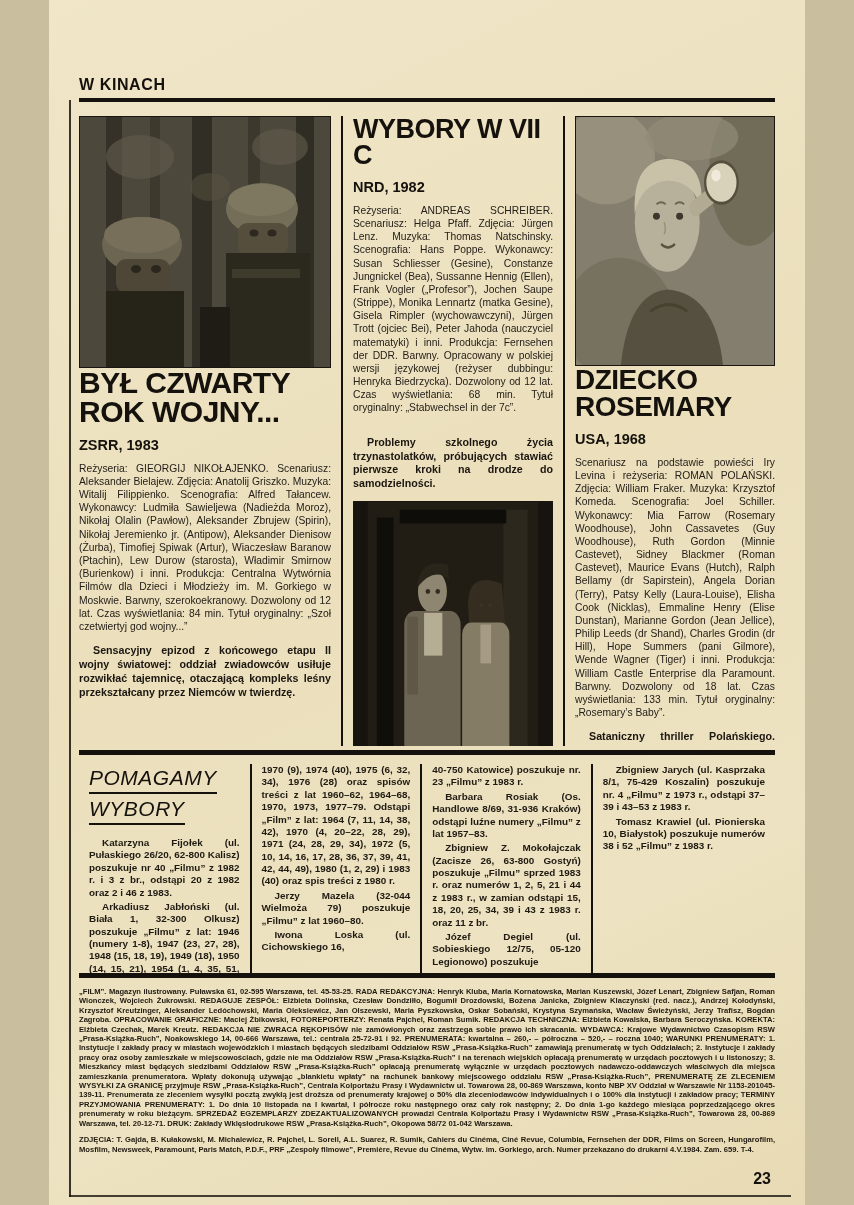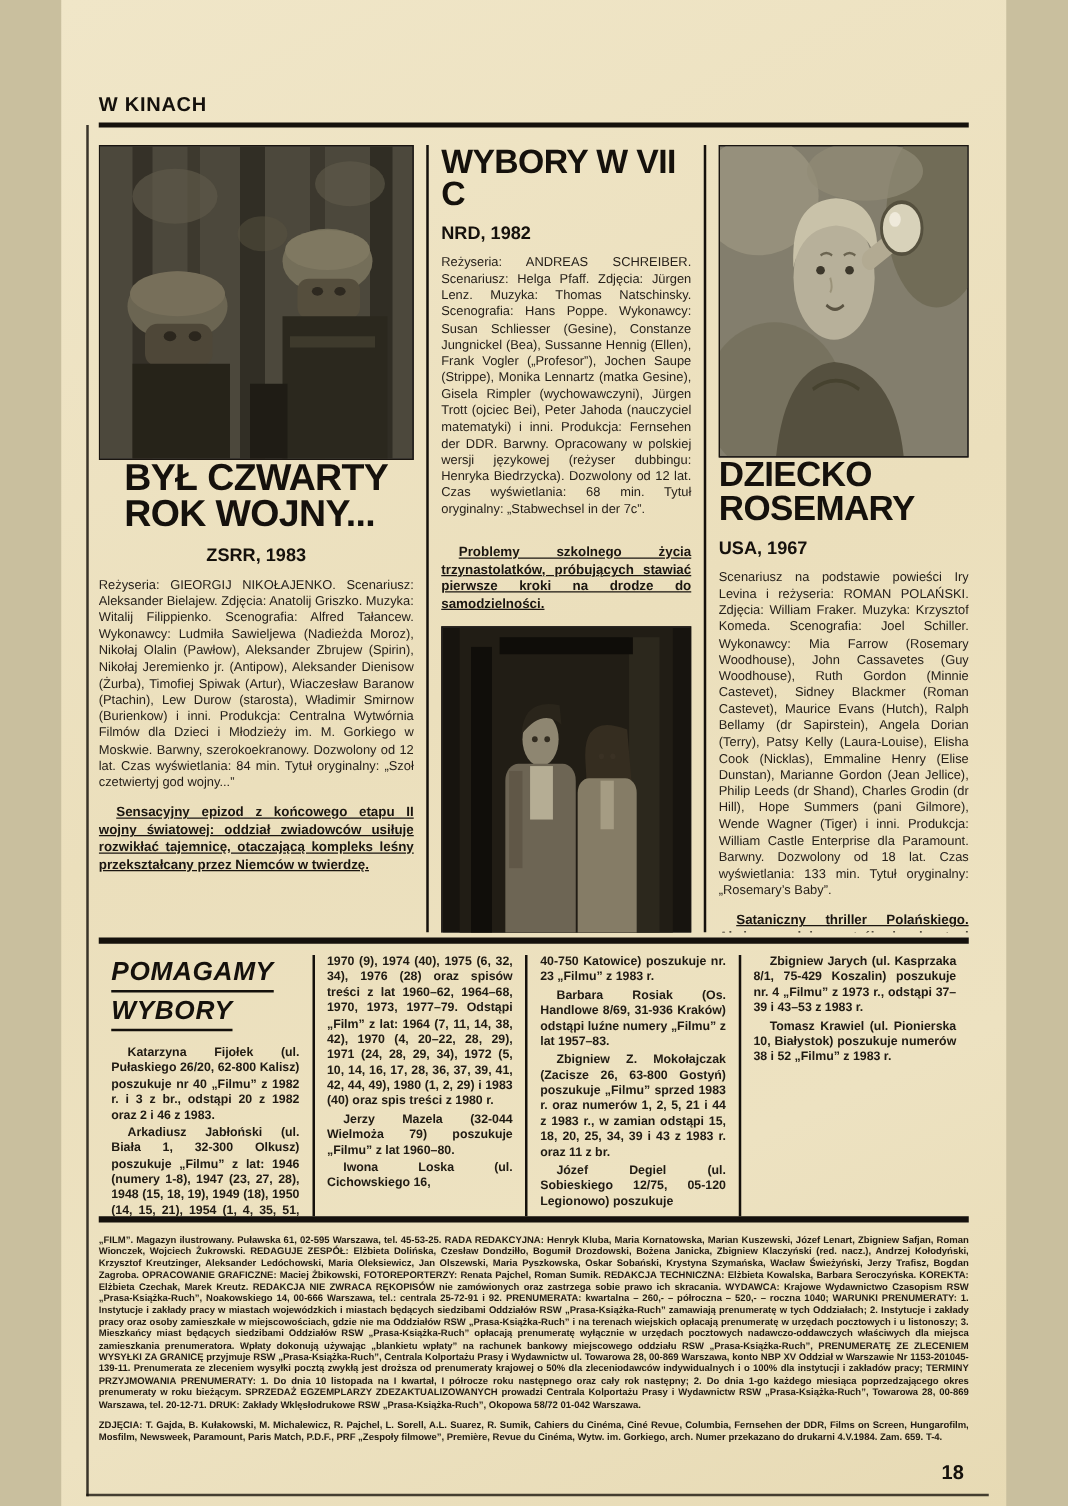--- a/index.html
+++ b/index.html
@@ -12,45 +12,45 @@
   .edge-frame{position:absolute;left:20px;right:836px;top:100px;bottom:8px;
     border-left:2px solid rgba(26,21,14,.85);pointer-events:none;}
   .edge-bottom{position:absolute;left:20px;right:14px;bottom:8px;height:2px;
     background:rgba(26,21,14,.8);pointer-events:none;}
   .inner{margin:0 30px;}
   .kicker{font-size:16px;font-weight:bold;letter-spacing:.6px;color:#15110c;}
   .toprule{height:4px;background:#15110c;margin-top:4px;}
   
   .main{display:flex;margin:14px 30px 0;height:630px;overflow:hidden;}
   .col{display:flex;flex-direction:column;min-width:0;}
-  .col-left{width:252px;flex:none;align-items:center;}
+  .col-left{width:252px;flex:none;}
   .col-mid{flex:1;}
   .col-right{flex:1;}
   .vrule{width:2px;background:#15110c;margin:0 10px;flex:none;}
   figure{margin:0;border:1px solid #1a1510;background:#333;overflow:hidden;flex:none;}
   figure svg{display:block;width:100%;height:100%;}
   .ph-left{height:250px;}
   .ph-mid{height:282px;margin-top:auto;}
   .ph-right{height:248px;}
   h1.title{margin:0;font-weight:bold;color:#15110c;letter-spacing:-.5px;line-height:.98;}
   .t-left{font-size:30px;margin-top:16px;}
   .t-left span{display:block;}
   .t-mid{font-size:27px;margin-top:2px;}
   .t-right{font-size:28px;margin-top:12px;letter-spacing:0;}
   .origin{font-size:14.5px;font-weight:bold;margin:10px 0 9px;color:#15110c;}
   .body-text{font-size:10.3px;line-height:1.28;text-align:justify;margin:0;color:#26201a;}
   .summary{font-size:10.7px;line-height:1.3;font-weight:bold;text-align:justify;
-    text-indent:14px;margin:11px 0 0;color:#1b1610;text-decoration:underline;}
+    text-indent:14px;margin:11px 0 0;color:#1b1610;}
   .mid-gap{margin-bottom:10px;}
   
   .pomagamy{margin:4px 30px 0;border-top:5px solid #15110c;border-bottom:5px solid #15110c;
     padding:9px 0 9px;display:grid;grid-template-columns:1fr 1fr 1fr 1.08fr;height:200px;overflow:hidden;}
   .pom-col{padding:0 10px;min-width:0;}
   .pom-col + .pom-col{border-left:2px solid #15110c;}
-  .pom-title{font-style:italic;font-weight:bold;font-size:21px;letter-spacing:.5px;
+  .pom-title{font-style:italic;font-weight:normal;font-size:21px;letter-spacing:.5px;
     margin:2px 0 12px;color:#15110c;}
   .pom-title span{display:inline-block;border-bottom:2.5px solid #15110c;padding-bottom:2px;margin-bottom:3px;}
   .pom-title span{display:table;}
   .pom-col p{font-size:9.9px;font-weight:bold;line-height:1.25;text-align:justify;
     text-indent:13px;margin:0 0 2px;color:#1f1a12;}
   .pom-col p.cont{text-indent:0;}
   
   .imprint{margin:9px 30px 0;}
   .imprint p{font-size:7.6px;font-weight:bold;line-height:1.24;text-align:justify;
     margin:0;color:#211a10;}
@@ -158,21 +158,21 @@
           <path d="M110 128 q9 7 18 0" stroke="#5a5342" stroke-width="2.5" fill="none"></path>
           <path d="M114 106 q3 8 0 12" stroke="#9a9279" stroke-width="2" fill="none"></path>
           <rect x="148" y="88" width="64" height="16" rx="8" fill="#b2aa92" transform="rotate(-32 148 96)"></rect>
           <circle cx="188" cy="66" r="21" fill="#d8d2ba" stroke="#55503e" stroke-width="3"></circle>
           <circle cx="181" cy="59" r="6" fill="#efeadb"></circle>
           <path d="M58 250 q10 -72 60 -76 q62 4 72 76 z" fill="#55503f"></path>
           <path d="M96 196 q24 -14 48 0" stroke="#46422f" stroke-width="3" fill="none"></path>
         </svg>
       </figure>
       <h1 class="title t-right">DZIECKO ROSEMARY</h1>
-      <div class="origin">USA, 1967</div>
+      <div class="origin">USA, 1968</div>
       <p class="body-text">Scenariusz na podstawie powieści Iry Levina i reżyseria: ROMAN POLAŃSKI. Zdjęcia: William Fraker. Muzyka: Krzysztof Komeda. Scenografia: Joel Schiller. Wykonawcy: Mia Farrow (Rosemary Woodhouse), John Cassavetes (Guy Woodhouse), Ruth Gordon (Minnie Castevet), Sidney Blackmer (Roman Castevet), Maurice Evans (Hutch), Ralph Bellamy (dr Sapirstein), Angela Dorian (Terry), Patsy Kelly (Laura-Louise), Elisha Cook (Nicklas), Emmaline Henry (Elise Dunstan), Marianne Gordon (Jean Jellice), Philip Leeds (dr Shand), Charles Grodin (dr Hill), Hope Summers (pani Gilmore), Wende Wagner (Tiger) i inni. Produkcja: William Castle Enterprise dla Paramount. Barwny. Dozwolony od 18 lat. Czas wyświetlania: 133 min. Tytuł oryginalny: „Rosemary’s Baby”.</p>
       <p class="summary">Sataniczny thriller Polańskiego. Akcję wypełnia nastrój nieuchwytnej grozy, osaczającej młodą bohaterkę. Nagroda „David di Donatello” 1969, „Oscar” 1969 za rolę Ruth Gordon, nagroda za rolę Mii Farrow na festiwalu w Rio de Janeiro 1969.</p>
     </article>
   </main>
 
   <section class="pomagamy">
     <div class="pom-col">
       <h2 class="pom-title">
         <span>POMAGAMY</span>
         <span>WYBORY</span>
@@ -195,14 +195,14 @@
       <p>Zbigniew Jarych (ul. Kasprzaka 8/1, 75-429 Koszalin) poszukuje nr. 4 „Filmu” z 1973 r., odstąpi 37–39 i 43–53 z 1983 r.</p>
       <p>Tomasz Krawiel (ul. Pionierska 10, Białystok) poszukuje numerów 38 i 52 „Filmu” z 1983 r.</p>
     </div>
   </section>
 
   <footer class="imprint">
     <p>„FILM”. Magazyn ilustrowany. Puławska 61, 02-595 Warszawa, tel. 45-53-25. RADA REDAKCYJNA: Henryk Kluba, Maria Kornatowska, Marian Kuszewski, Józef Lenart, Zbigniew Safjan, Roman Wionczek, Wojciech Żukrowski. REDAGUJE ZESPÓŁ: Elżbieta Dolińska, Czesław Dondziłło, Bogumił Drozdowski, Bożena Janicka, Zbigniew Klaczyński (red. nacz.), Andrzej Kołodyński, Krzysztof Kreutzinger, Aleksander Ledóchowski, Maria Oleksiewicz, Jan Olszewski, Maria Pyszkowska, Oskar Sobański, Krystyna Szymańska, Wacław Świeżyński, Jerzy Trafisz, Bogdan Zagroba. OPRACOWANIE GRAFICZNE: Maciej Żbikowski, FOTOREPORTERZY: Renata Pajchel, Roman Sumik. REDAKCJA TECHNICZNA: Elżbieta Kowalska, Barbara Seroczyńska. KOREKTA: Elżbieta Czechak, Marek Kreutz. REDAKCJA NIE ZWRACA RĘKOPISÓW nie zamówionych oraz zastrzega sobie prawo ich skracania. WYDAWCA: Krajowe Wydawnictwo Czasopism RSW „Prasa-Książka-Ruch”, Noakowskiego 14, 00-666 Warszawa, tel.: centrala 25-72-91 i 92. PRENUMERATA: kwartalna – 260,- – półroczna – 520,- – roczna 1040; WARUNKI PRENUMERATY: 1. Instytucje i zakłady pracy w miastach wojewódzkich i miastach będących siedzibami Oddziałów RSW „Prasa-Książka-Ruch” zamawiają prenumeratę w tych Oddziałach; 2. Instytucje i zakłady pracy oraz osoby zamieszkałe w miejscowościach, gdzie nie ma Oddziałów RSW „Prasa-Książka-Ruch” i na terenach wiejskich opłacają prenumeratę w urzędach pocztowych i u listonoszy; 3. Mieszkańcy miast będących siedzibami Oddziałów RSW „Prasa-Książka-Ruch” opłacają prenumeratę wyłącznie w urzędach pocztowych nadawczo-oddawczych właściwych dla miejsca zamieszkania prenumeratora. Wpłaty dokonują używając „blankietu wpłaty” na rachunek bankowy miejscowego oddziału RSW „Prasa-Książka-Ruch”, PRENUMERATĘ ZE ZLECENIEM WYSYŁKI ZA GRANICĘ przyjmuje RSW „Prasa-Książka-Ruch”, Centrala Kolportażu Prasy i Wydawnictw ul. Towarowa 28, 00-869 Warszawa, konto NBP XV Oddział w Warszawie Nr 1153-201045-139-11. Prenumerata ze zleceniem wysyłki pocztą zwykłą jest droższa od prenumeraty krajowej o 50% dla zleceniodawców indywidualnych i o 100% dla instytucji i zakładów pracy; TERMINY PRZYJMOWANIA PRENUMERATY: 1. Do dnia 10 listopada na I kwartał, I półrocze roku następnego oraz cały rok następny; 2. Do dnia 1-go każdego miesiąca poprzedzającego okres prenumeraty w roku bieżącym. SPRZEDAŻ EGZEMPLARZY ZDEZAKTUALIZOWANYCH prowadzi Centrala Kolportażu Prasy i Wydawnictw RSW „Prasa-Książka-Ruch”, Towarowa 28, 00-869 Warszawa, tel. 20-12-71. DRUK: Zakłady Wklęsłodrukowe RSW „Prasa-Książka-Ruch”, Okopowa 58/72 01-042 Warszawa.</p>
     <p class="credits">ZDJĘCIA: T. Gajda, B. Kułakowski, M. Michalewicz, R. Pajchel, L. Sorell, A.L. Suarez, R. Sumik, Cahiers du Cinéma, Ciné Revue, Columbia, Fernsehen der DDR, Films on Screen, Hungarofilm, Mosfilm, Newsweek, Paramount, Paris Match, P.D.F., PRF „Zespoły filmowe”, Première, Revue du Cinéma, Wytw. im. Gorkiego, arch. Numer przekazano do drukarni 4.V.1984. Zam. 659. T-4.</p>
   </footer>
 
-  <div class="pageno">18</div>
+  <div class="pageno">23</div>
 </div>
 
 </body></html>

